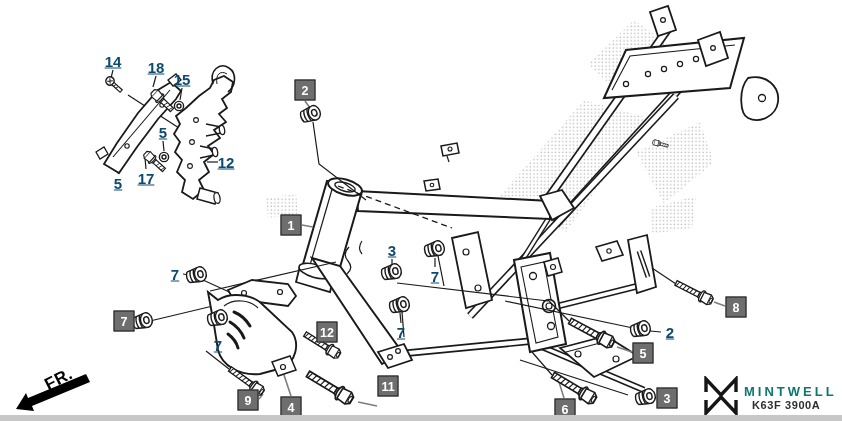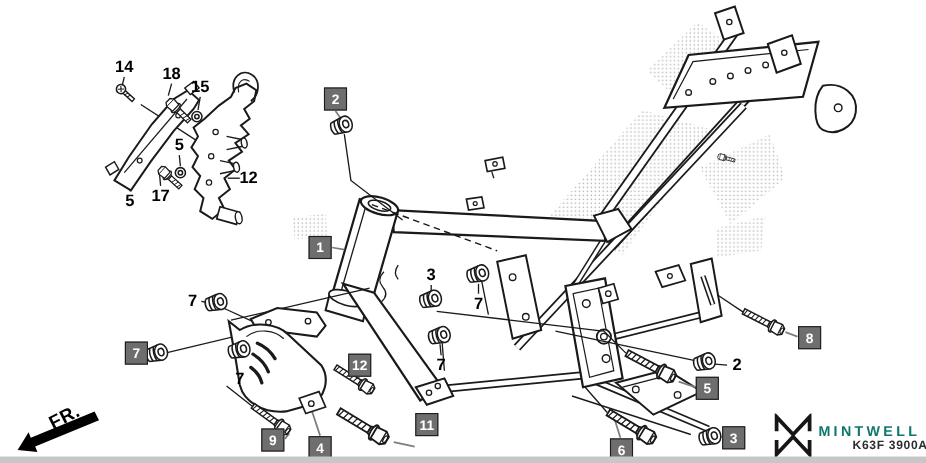--- a/index.html
+++ b/index.html
@@ -9,36 +9,36 @@
   }
   #art{position:absolute;left:0;top:0;}
   .co{
     position:absolute;min-width:21px;height:21px;padding:0 2px;box-sizing:border-box;
     background:#6e6e6e;border:1px solid #1c1c1c;color:#ffffff;
     font:bold 12.5px "Liberation Sans", sans-serif;
     display:flex;align-items:center;justify-content:center;
     transform:translate(-50%,-50%);
   }
   .lbl{
-    position:absolute;color:#000000;font:600 15px "Liberation Sans", sans-serif;
-    transform:translate(-50%,-50%);white-space:nowrap;
+    position:absolute;color:#0c4a6e;font:600 15px "Liberation Sans", sans-serif;
+    transform:translate(-50%,-50%);white-space:nowrap;text-decoration:underline;
   }
   #fr-label{
     position:absolute;left:46px;top:376px;color:#000;
     font:800 17px "Liberation Sans", sans-serif;letter-spacing:.5px;
     transform:rotate(-27deg);transform-origin:left center;
   }
   #brand{position:absolute;left:703px;top:376px;width:132px;height:40px;}
   #brand-name{
     position:absolute;left:41px;top:8px;color:#0f766e;
     font:700 13px "Liberation Sans", sans-serif;letter-spacing:3px;white-space:nowrap;
   }
   #brand-code{
     position:absolute;left:49px;top:23px;color:#2e2e2e;
-    font:600 11px "Liberation Sans", sans-serif;letter-spacing:.6px;white-space:nowrap;margin-left:23px;
+    font:600 11px "Liberation Sans", sans-serif;letter-spacing:.6px;white-space:nowrap;
   }
   #bottom-bar{position:absolute;left:0;top:415px;width:842px;height:6px;background:#c7c7c7;}
 </style>
 </head>
 <body>
 
 <div id="stage">
 
   <svg id="art" width="842" height="421" viewBox="0 0 842 421">
     <defs>

